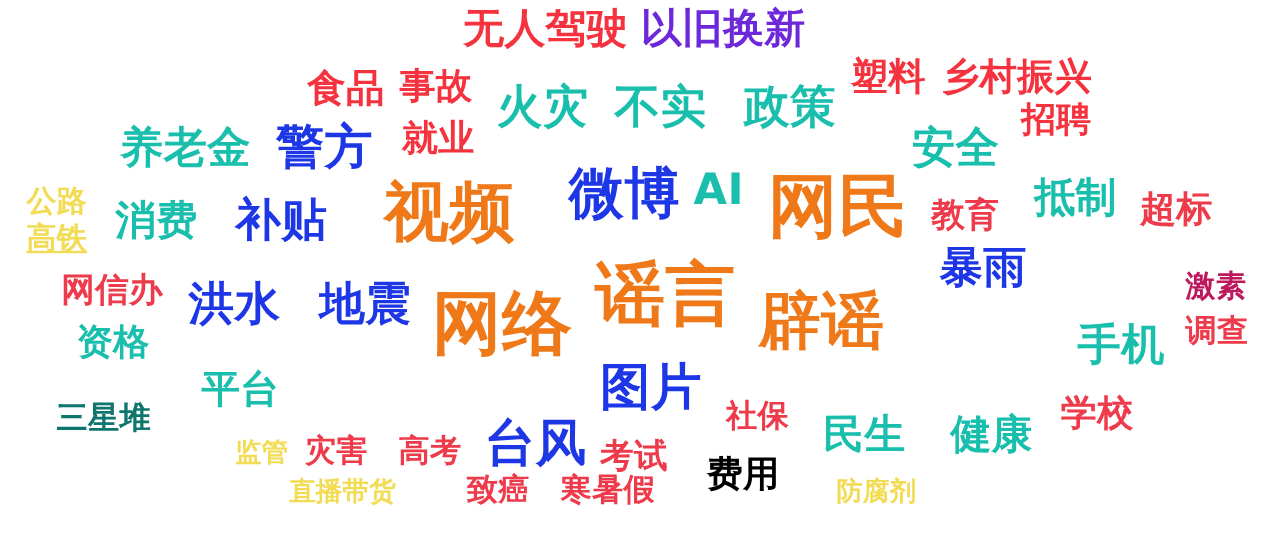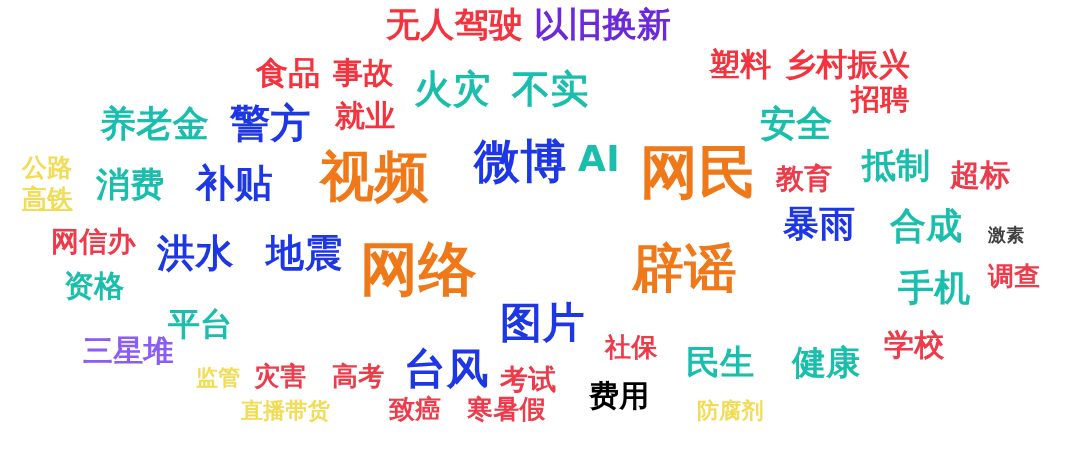--- a/index.html
+++ b/index.html
@@ -28,52 +28,53 @@
 </head>
 <body>
 
 <div id="cloud" style="width: 1066px; height: 465px; background: rgb(255, 255, 255);">
     <span class="word" style="left: 386px; top: 7px; font-size: 34px; color: rgb(245, 51, 63);">无人驾驶</span>
     <span class="word" style="left: 534px; top: 7px; font-size: 34px; color: #6d28d9;">以旧换新</span>
     <span class="word" style="left: 256px; top: 57px; font-size: 32px; color: rgb(245, 51, 63);">食品</span>
     <span class="word" style="left: 333px; top: 58px; font-size: 30px; color: rgb(245, 51, 63);">事故</span>
     <span class="word" style="left: 414px; top: 70px; font-size: 38px; color: rgb(25, 191, 172);">火灾</span>
     <span class="word" style="left: 512px; top: 70px; font-size: 38px; color: rgb(25, 191, 172);">不实</span>
+    <span class="word" style="left: 620px; top: 70px; font-size: 38px; color: rgb(25, 191, 172);">政策</span>
     <span class="word" style="left: 709px; top: 49px; font-size: 31px; color: rgb(245, 51, 63);">塑料</span>
     <span class="word" style="left: 785px; top: 49px; font-size: 31px; color: rgb(245, 51, 63);">乡村振兴</span>
     <span class="word" style="left: 851px; top: 85px; font-size: 29px; color: rgb(245, 51, 63);">招聘</span>
     <span class="word" style="left: 100px; top: 106px; font-size: 36px; color: rgb(25, 191, 172);">养老金</span>
     <span class="word" style="left: 230px; top: 103px; font-size: 40px; color: rgb(30, 55, 230);">警方</span>
     <span class="word" style="left: 335px; top: 101px; font-size: 30px; color: rgb(245, 51, 63);">就业</span>
     <span class="word" style="left: 760px; top: 106px; font-size: 36px; color: rgb(25, 191, 172);">安全</span>
     <span class="word" style="left: 474px; top: 138px; font-size: 46px; color: rgb(30, 55, 230);">微博</span>
     <span class="word" style="left: 578px; top: 141px; font-size: 36px; color: rgb(25, 191, 172);">AI</span>
     <span class="word" style="left: 640px; top: 143px; font-size: 58px; color: rgb(239, 121, 24);">网民</span>
     <span class="word" style="left: 776px; top: 165px; font-size: 28px; color: rgb(238, 59, 75);">教育</span>
     <span class="word" style="left: 862px; top: 148px; font-size: 34px; color: rgb(25, 191, 172);">抵制</span>
     <span class="word" style="left: 950px; top: 160px; font-size: 30px; color: rgb(238, 59, 75);">超标</span>
     <span class="word" style="left: 22px; top: 155px; font-size: 25px; color: rgb(243, 220, 85);">公路</span>
     <span class="word" style="left: 22px; top: 186px; font-size: 25px; color: rgb(243, 220, 85); text-decoration: underline;">高铁</span>
     <span class="word" style="left: 96px; top: 167px; font-size: 34px; color: rgb(25, 191, 172);">消费</span>
     <span class="word" style="left: 196px; top: 164px; font-size: 38px; color: rgb(30, 55, 230);">补贴</span>
     <span class="word" style="left: 320px; top: 150px; font-size: 54px; color: rgb(239, 121, 24);">视频</span>
     <span class="word" style="left: 783px; top: 206px; font-size: 36px; color: rgb(30, 55, 230);">暴雨</span>
-    <span class="word" style="left: 890px; top: 208px; font-size: 36px; color: rgb(25, 191, 172);">合成</span>
-    <span class="word" style="left: 988px; top: 226px; font-size: 18px; color: #404040;">激素</span>
+    <span class="word" style="left: 988px; top: 226px; font-size: 25px; color: #be185d;">激素</span>
     <span class="word" style="left: 988px; top: 263px; font-size: 26px; color: rgb(238, 59, 75);">调查</span>
     <span class="word" style="left: 51px; top: 228px; font-size: 28px; color: rgb(238, 59, 75);">网信办</span>
     <span class="word" style="left: 157px; top: 234px; font-size: 38px; color: rgb(30, 55, 230);">洪水</span>
     <span class="word" style="left: 266px; top: 234px; font-size: 38px; color: rgb(30, 55, 230);">地震</span>
     <span class="word" style="left: 360px; top: 240px; font-size: 58px; color: rgb(239, 121, 24);">网络</span>
+    <span class="word" style="left: 496px; top: 216px; font-size: 58px; color: rgb(239, 121, 24);">谣言</span>
     <span class="word" style="left: 632px; top: 242px; font-size: 52px; color: rgb(239, 121, 24);">辟谣</span>
     <span class="word" style="left: 64px; top: 271px; font-size: 30px; color: rgb(25, 191, 172);">资格</span>
     <span class="word" style="left: 168px; top: 308px; font-size: 32px; color: rgb(25, 191, 172);">平台</span>
     <span class="word" style="left: 500px; top: 302px; font-size: 42px; color: rgb(30, 55, 230);">图片</span>
     <span class="word" style="left: 898px; top: 270px; font-size: 36px; color: rgb(25, 191, 172);">手机</span>
-    <span class="word" style="left: 47px; top: 336px; font-size: 30px; color: #8b5cf6; margin-left: 36px;">三星堆</span>
+    <span class="word" style="left: 47px; top: 336px; font-size: 26px; color: #0f766e;">三星堆</span>
     <span class="word" style="left: 404px; top: 348px; font-size: 42px; color: rgb(30, 55, 230);">台风</span>
     <span class="word" style="left: 605px; top: 334px; font-size: 26px; color: rgb(238, 59, 75);">社保</span>
     <span class="word" style="left: 686px; top: 345px; font-size: 34px; color: rgb(25, 191, 172);">民生</span>
     <span class="word" style="left: 792px; top: 345px; font-size: 34px; color: rgb(25, 191, 172);">健康</span>
     <span class="word" style="left: 884px; top: 330px; font-size: 30px; color: rgb(238, 59, 75);">学校</span>
     <span class="word" style="left: 196px; top: 367px; font-size: 22px; color: rgb(243, 220, 85);">监管</span>
     <span class="word" style="left: 254px; top: 363px; font-size: 26px; color: rgb(238, 59, 75);">灾害</span>
     <span class="word" style="left: 332px; top: 363px; font-size: 26px; color: rgb(238, 59, 75);">高考</span>
     <span class="word" style="left: 500px; top: 366px; font-size: 28px; color: rgb(238, 59, 75);">考试</span>
     <span class="word" style="left: 589px; top: 381px; font-size: 30px; color: #000000;">费用</span>

